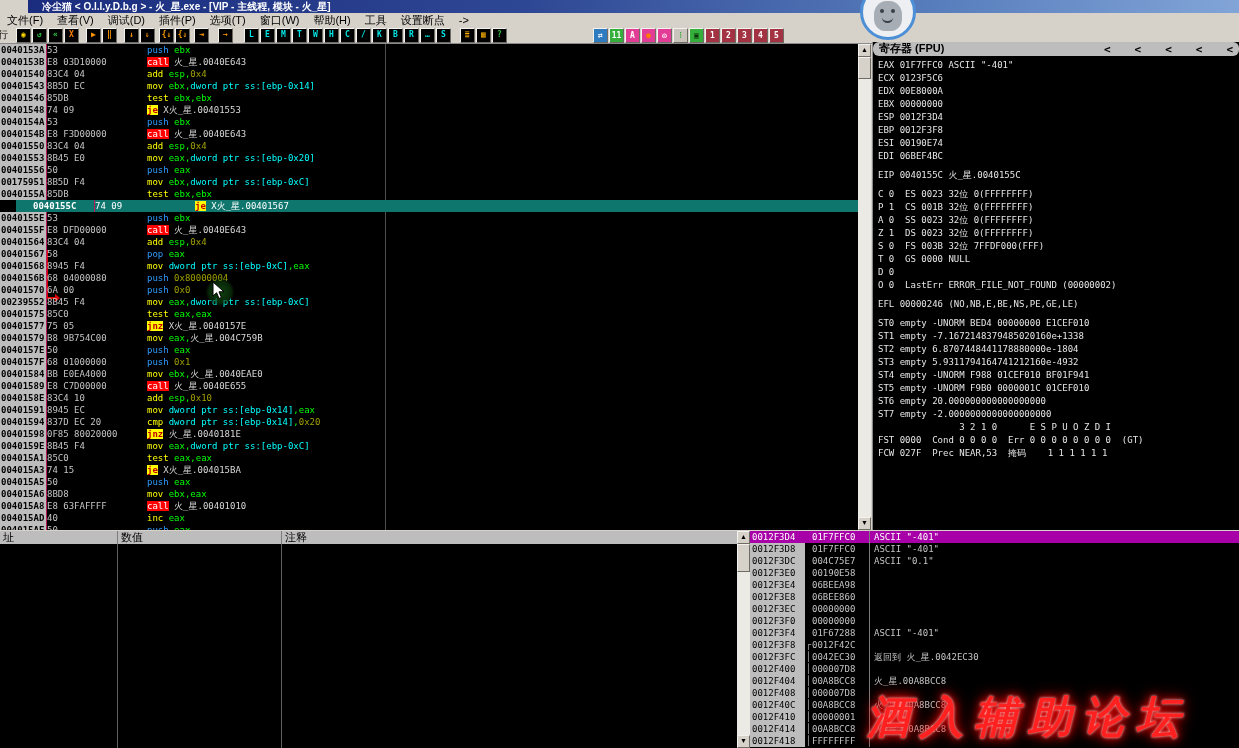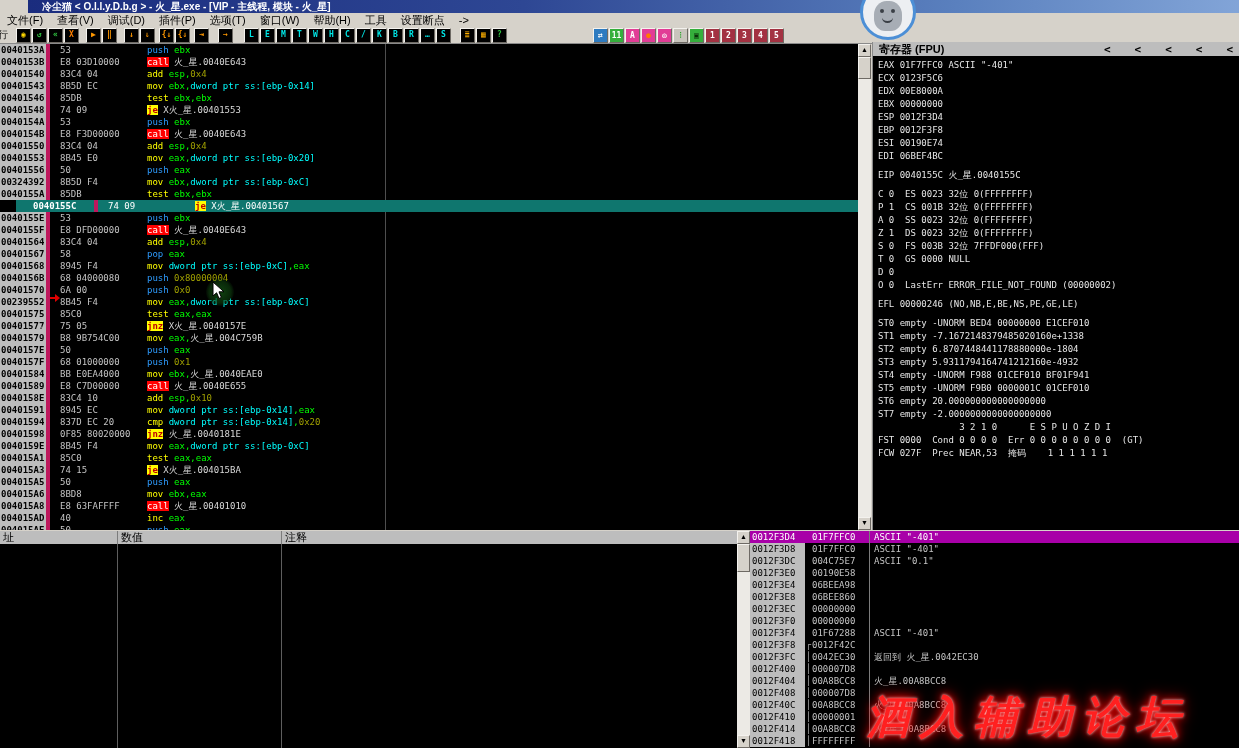--- a/index.html
+++ b/index.html
@@ -21,22 +21,22 @@
     font-family:"DejaVu Sans Mono",monospace;font-size:8px;font-weight:bold;
     display:flex;align-items:center;justify-content:center;line-height:1;overflow:hidden;cursor:default;}
   .tgap{flex:0 0 auto;}
   .plugbar{position:absolute;left:593px;top:28px;display:flex;}
   
   .disasm{position:absolute;left:0;top:44px;width:858px;height:486px;background:#000;overflow:hidden;
     font-family:"DejaVu Sans Mono",monospace;font-size:9px;line-height:12px;}
   .drow{height:12px;white-space:pre;position:relative;}
   .ad{display:inline-block;width:46px;background:#BDBDBD;color:#000;padding-left:1px;box-sizing:border-box;
       height:12px;vertical-align:top;font-weight:bold;}
-  .hx{display:inline-block;width:96px;color:#C4C4C4;padding-left:10px;box-sizing:border-box;height:12px;
-      vertical-align:top;border-left:4px solid #be185d;overflow:hidden;}
+  .hx{display:inline-block;width:96px;color:#C4C4C4;box-sizing:border-box;height:12px;
+      vertical-align:top;border-left:1px solid #be185d;overflow:hidden;}
   .ins{display:inline-block;padding-left:5px;vertical-align:top;}
   .mk{position:absolute;left:39px;top:0;color:#8a8a8a;font-size:8px;}
   .tb{color:#2E9CFF}.ty{color:#FFFF00}.tr{color:#00FF00}.tm{color:#00FFFF}
   .ti{color:#A0A000}.tl{color:#D8D8D8}
   .tc{background:#FF0000;color:#FFFFFF;}
   .tj{background:#FFFF00;color:#C00000;font-weight:bold;}
   .drow.sel,.drow.sel .ad,.drow.sel .hx{background:#0f766e;color:#fff;margin-left:16px;}
   .drow.sel .tl{color:#fff}
   .drow.sel .mk{color:#EEE}
   .coldiv{position:absolute;left:385px;top:0;height:486px;width:1px;background:#4E4E4E;}
@@ -49,21 +49,21 @@
   .vscroll{position:absolute;width:13px;background:#ECEAE5;}
   .sbtn{position:absolute;left:0;width:13px;height:13px;background:#D6D2CA;
     border:1px solid;border-color:#F4F2EE #6E6A64 #6E6A64 #F4F2EE;box-sizing:border-box;
     font-size:7px;line-height:10px;text-align:center;color:#000;}
   .sthumb{position:absolute;left:0;width:13px;background:#D6D2CA;
     border:1px solid;border-color:#F4F2EE #6E6A64 #6E6A64 #F4F2EE;box-sizing:border-box;}
   
   .regs{position:absolute;left:872px;top:42px;width:367px;height:488px;background:#000;
     border-left:1px solid #8A8A8A;box-sizing:border-box;}
   .regshead{height:14px;background:#BDBDBD;color:#000;font-size:11px;font-weight:bold;
-    display:flex;align-items:center;padding:0 6px;box-sizing:border-box;}
+    display:flex;align-items:flex-end;padding:0 6px;box-sizing:border-box;border-radius:6px;}
   .regshead .sp{flex:1;}
   .chev{font-family:"DejaVu Sans Mono",monospace;font-weight:bold;margin-left:24px;}
   .regbody{padding:3px 0 0 5px;font-family:"DejaVu Sans Mono",monospace;font-size:9px;
     line-height:13px;color:#E6E6E6;white-space:pre;}
   .regline{height:13px;}
   .regblank{height:6px;}
   
   .bl{position:absolute;left:0;top:531px;width:737px;height:217px;background:#000;}
   .blhead{height:13px;background:#BDBDBD;color:#000;font-size:11px;display:flex;}
   .blhead div{border-right:1px solid #7C7C7C;padding-left:3px;box-sizing:border-box;line-height:13px;}
@@ -181,21 +181,21 @@
       <div class="drow"><span class="ad">0040153B</span><span class="hx">E8 03D10000</span><span class="ins"><span class="tc">call</span><span class="tl"> 火_星.0040E643</span></span></div>
       <div class="drow"><span class="ad">00401540</span><span class="hx">83C4 04</span><span class="ins"><span class="ty">add</span><span class="tr"> esp,</span><span class="ti">0x4</span></span></div>
       <div class="drow"><span class="ad">00401543</span><span class="hx">8B5D EC</span><span class="ins"><span class="ty">mov</span><span class="tr"> ebx,</span><span class="tm">dword ptr ss:[ebp-0x14]</span></span></div>
       <div class="drow"><span class="ad">00401546</span><span class="hx">85DB</span><span class="ins"><span class="ty">test</span><span class="tr"> ebx,ebx</span></span></div>
       <div class="drow"><span class="ad">00401548</span><span class="mk">,</span><span class="hx">74 09</span><span class="ins"><span class="tj">je</span><span class="tl"> X火_星.00401553</span></span></div>
       <div class="drow"><span class="ad">0040154A</span><span class="hx">53</span><span class="ins"><span class="tb">push</span><span class="tr"> ebx</span></span></div>
       <div class="drow"><span class="ad">0040154B</span><span class="hx">E8 F3D00000</span><span class="ins"><span class="tc">call</span><span class="tl"> 火_星.0040E643</span></span></div>
       <div class="drow"><span class="ad">00401550</span><span class="hx">83C4 04</span><span class="ins"><span class="ty">add</span><span class="tr"> esp,</span><span class="ti">0x4</span></span></div>
       <div class="drow"><span class="ad">00401553</span><span class="hx">8B45 E0</span><span class="ins"><span class="ty">mov</span><span class="tr"> eax,</span><span class="tm">dword ptr ss:[ebp-0x20]</span></span></div>
       <div class="drow"><span class="ad">00401556</span><span class="hx">50</span><span class="ins"><span class="tb">push</span><span class="tr"> eax</span></span></div>
-      <div class="drow"><span class="ad">00324392</span><span class="hx">8B5D F4</span><span class="ins"><span class="ty">mov</span><span class="tr"> ebx,</span><span class="tm">dword ptr ss:[ebp-0xC]</span></span></div>
+      <div class="drow"><span class="ad">00175951</span><span class="hx">8B5D F4</span><span class="ins"><span class="ty">mov</span><span class="tr"> ebx,</span><span class="tm">dword ptr ss:[ebp-0xC]</span></span></div>
       <div class="drow"><span class="ad">0040155A</span><span class="hx">85DB</span><span class="ins"><span class="ty">test</span><span class="tr"> ebx,ebx</span></span></div>
       <div class="drow sel"><span class="ad">0040155C</span><span class="mk">,</span><span class="hx">74 09</span><span class="ins"><span class="tj">je</span><span class="tl"> X火_星.00401567</span></span></div>
       <div class="drow"><span class="ad">0040155E</span><span class="hx">53</span><span class="ins"><span class="tb">push</span><span class="tr"> ebx</span></span></div>
       <div class="drow"><span class="ad">0040155F</span><span class="hx">E8 DFD00000</span><span class="ins"><span class="tc">call</span><span class="tl"> 火_星.0040E643</span></span></div>
       <div class="drow"><span class="ad">00401564</span><span class="hx">83C4 04</span><span class="ins"><span class="ty">add</span><span class="tr"> esp,</span><span class="ti">0x4</span></span></div>
       <div class="drow"><span class="ad">00401567</span><span class="hx">58</span><span class="ins"><span class="tb">pop</span><span class="tr"> eax</span></span></div>
       <div class="drow"><span class="ad">00401568</span><span class="hx">8945 F4</span><span class="ins"><span class="ty">mov</span><span class="tm"> dword ptr ss:[ebp-0xC]</span><span class="tr">,eax</span></span></div>
       <div class="drow"><span class="ad">0040156B</span><span class="hx">68 04000080</span><span class="ins"><span class="tb">push</span><span class="ti"> 0x80000004</span></span></div>
       <div class="drow"><span class="ad">00401570</span><span class="hx">6A 00</span><span class="ins"><span class="tb">push</span><span class="ti"> 0x0</span></span></div>
       <div class="drow"><span class="ad">00239552</span><span class="hx">8B45 F4</span><span class="ins"><span class="ty">mov</span><span class="tr"> eax,</span><span class="tm">dword ptr ss:[ebp-0xC]</span></span></div>

